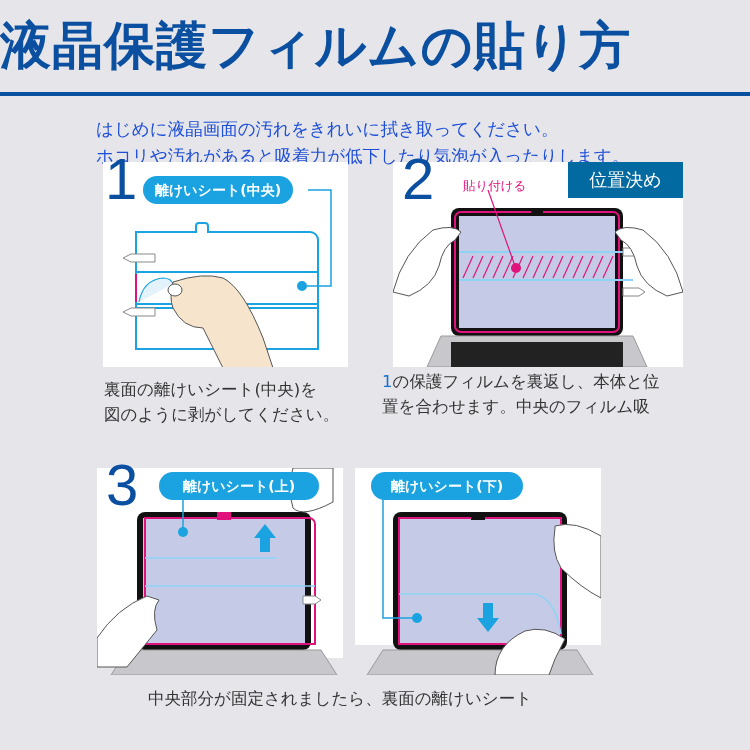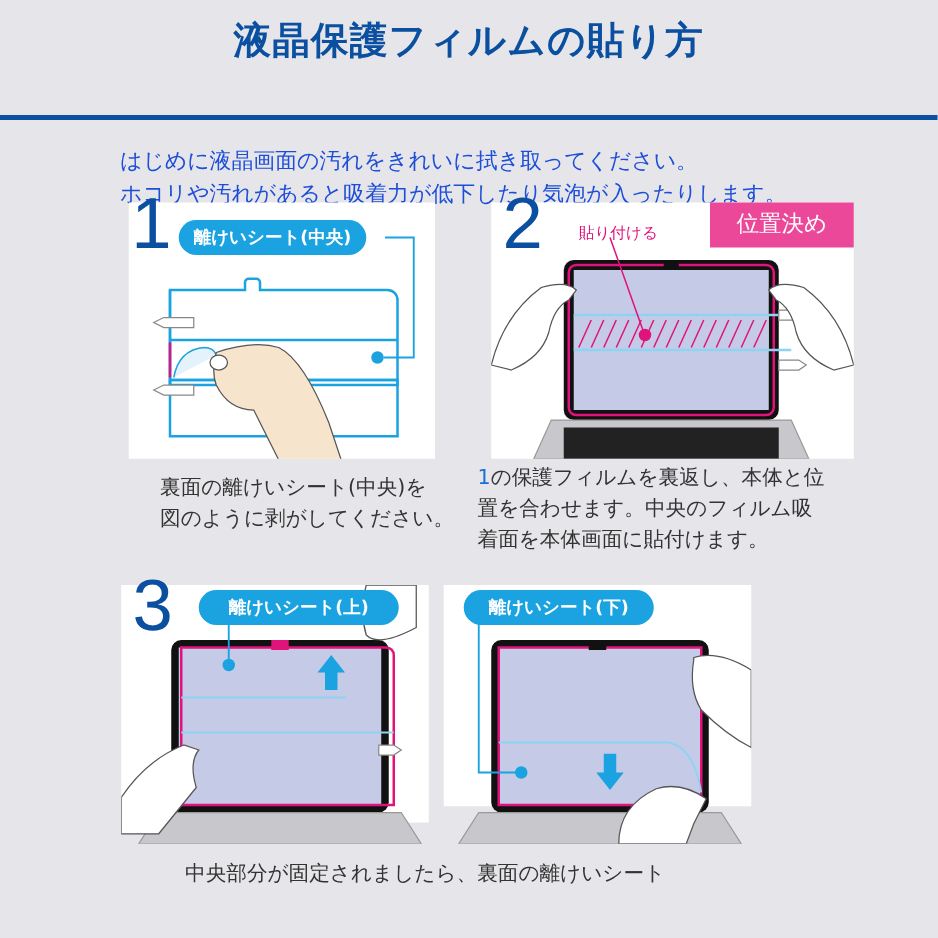--- a/index.html
+++ b/index.html
@@ -1,24 +1,24 @@
 <!DOCTYPE html>
 <html><head>
 <meta charset="utf-8">
 <style>
   html,body{margin:0;padding:0;}
   body{width:750px;height:750px;background:#e6e6ea;position:relative;overflow:hidden;font-family:"DejaVu Sans","Liberation Sans",sans-serif;color:#333;}
-  .title{position:absolute;left:0;top:12px;width:750px;text-align:center;font-size:30px;font-weight:bold;color:#0a4fa0;letter-spacing:1px;}
+  .title{position:absolute;left:0;top:12px;width:750px;text-align:left;font-size:51px;font-weight:bold;color:#0a4fa0;letter-spacing:1px;}
   .rule{position:absolute;left:0;top:92px;width:750px;height:4px;background:#0a4fa0;}
   .intro{position:absolute;left:96px;top:116px;font-size:17.5px;line-height:27px;color:#1d4ed8;}
   .panel{position:absolute;background:#fff;}
   .stepnum{position:absolute;font-size:58px;font-weight:normal;color:#0a4fa0;line-height:1;font-family:"Liberation Sans",sans-serif;}
   .pill{position:absolute;background:#1aa3e0;color:#fff;border-radius:14px;font-size:14px;font-weight:bold;text-align:center;line-height:28px;height:28px;}
   .caption{position:absolute;font-size:16.5px;line-height:25px;color:#333;}
-  .badge{position:absolute;background:#ec4899;color:#fff;font-size:18px;text-align:center;line-height:36px;}
+  .badge{position:absolute;background:#0369a1;color:#fff;font-size:18px;text-align:center;line-height:36px;}
   .pinklabel{position:absolute;color:#e0127b;font-size:12.5px;font-weight:normal;}
   .num-blue{color:#1a6fd0;}
   svg{position:absolute;left:0;top:0;}
 </style>
 </head>
 <body>
 
 <div class="title">液晶保護フィルムの貼り方</div>
 <div class="rule"></div>
 <div class="intro">
@@ -38,21 +38,21 @@
     <path d="M20 150 L28 146 H52 V154 H28 Z" fill="#fff" stroke="#888" stroke-width="1"></path>
     <circle cx="199" cy="124" r="5" fill="#1aa3e0"></circle>
     <path d="M204 124 H228 V28 H205" fill="none" stroke="#1aa3e0" stroke-width="1.5"></path>
     <path d="M36 140 q4 -22 24 -24 q8 0 10 6" fill="#e4f3fb" stroke="#1aa3e0" stroke-width="1.2"></path>
     <path d="M70 120 q30 -10 50 -4 q20 10 40 60 l10 30 h-50 l-20 -40 q-20 0 -30 -20 q-4 -10 0 -26 Z" fill="#f6e4cc" stroke="#555" stroke-width="1"></path>
     <ellipse cx="72" cy="128" rx="7" ry="6" fill="#fff" stroke="#555" stroke-width="1"></ellipse>
   </svg>
   <div class="pill" style="left:40px;top:14px;width:150px;">離けいシート(中央)</div>
 </div>
 <div class="stepnum" style="left:105px;top:150px;">1</div>
-<div class="caption" style="left:128px;top:377px;">
+<div class="caption" style="left:104px;top:377px;">
   <div>裏面の離けいシート(中央)を</div>
   <div>図のように剥がしてください。</div>
 </div>
 
 <div class="panel" style="left:393px;top:162px;width:290px;height:205px;">
   <svg width="290" height="205">
     <rect x="58" y="46" width="172" height="128" rx="8" fill="#111"></rect>
     <rect x="62" y="50" width="164" height="120" rx="6" fill="none" stroke="#e0127b" stroke-width="2"></rect>
     <rect x="66" y="54" width="156" height="112" fill="#c5cbe6"></rect>
     <rect x="138" y="46" width="12" height="6" fill="#111"></rect>
@@ -85,21 +85,20 @@
     <path d="M0 130 q10 -40 40 -62 q20 -6 28 2 l-6 8 q-12 6 -16 26 q-6 20 -30 30 Z" fill="#fff" stroke="#555"></path>
     <path d="M290 130 q-10 -40 -40 -62 q-20 -6 -28 2 l6 8 q12 6 16 26 q6 20 30 30 Z" fill="#fff" stroke="#555"></path>
   </svg>
   <div class="pinklabel" style="left:70px;top:16px;">貼り付ける</div>
   <div class="badge" style="left:175px;top:0;width:115px;">位置決め</div>
 </div>
 <div class="stepnum" style="left:402px;top:150px;">2</div>
 <div class="caption" style="left:382px;top:369px;">
   <div><span class="num-blue">1</span><span>の保護フィルムを裏返し、本体と位</span></div>
   <div>置を合わせます。中央のフィルム吸</div>
-  <div>着面を本体画面に貼付けます。</div>
 </div>
 
 <div class="panel" style="left:97px;top:468px;width:246px;height:190px;">
   <svg width="246" height="207">
     <rect x="40" y="44" width="174" height="138" rx="8" fill="#111"></rect>
     <rect x="46" y="50" width="162" height="126" fill="#c5cbe6"></rect>
     <path d="M48 50 H212 a6 6 0 0 1 6 6 V176 H48 Z" fill="none" stroke="#e0127b" stroke-width="2"></path>
     <rect x="120" y="44" width="14" height="8" fill="#e0127b"></rect>
     <line x1="48" y1="90" x2="180" y2="90" stroke="#8fd3f4" stroke-width="1.5"></line>
     <line x1="48" y1="118" x2="218" y2="118" stroke="#8fd3f4" stroke-width="1.5"></line>

